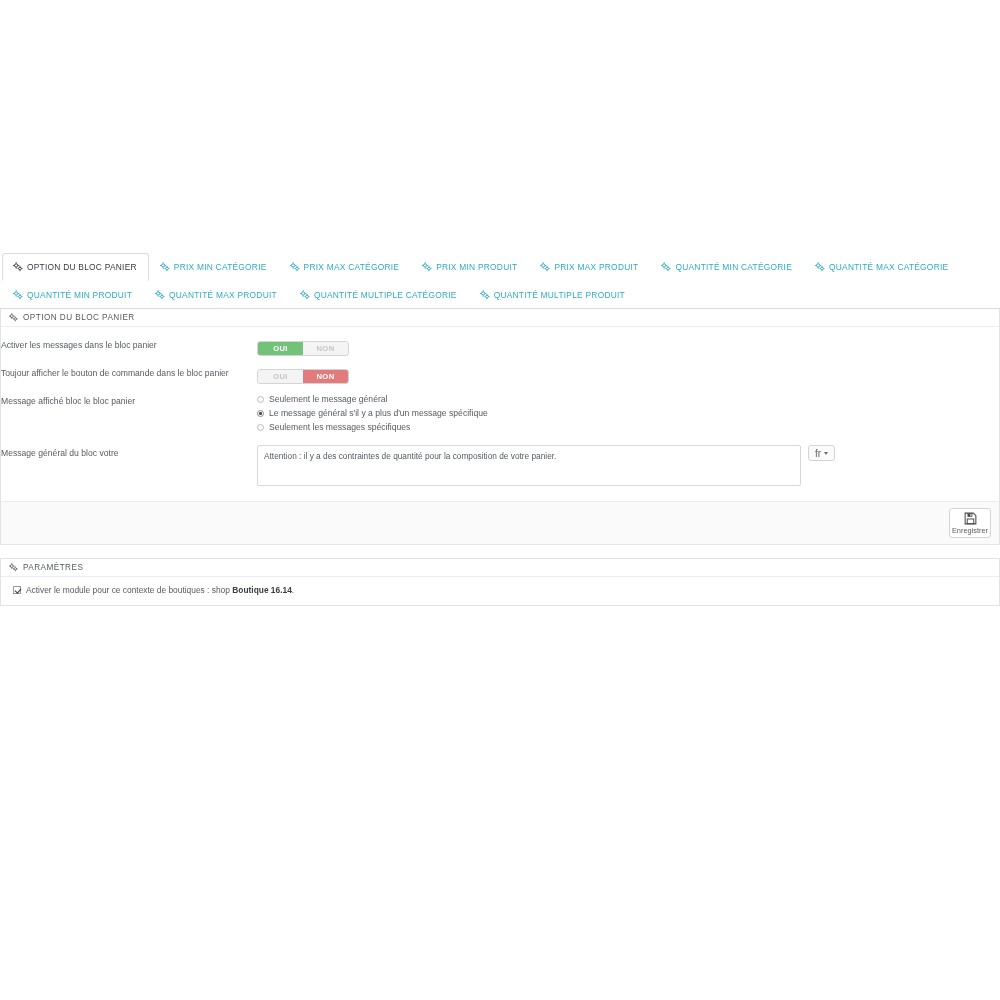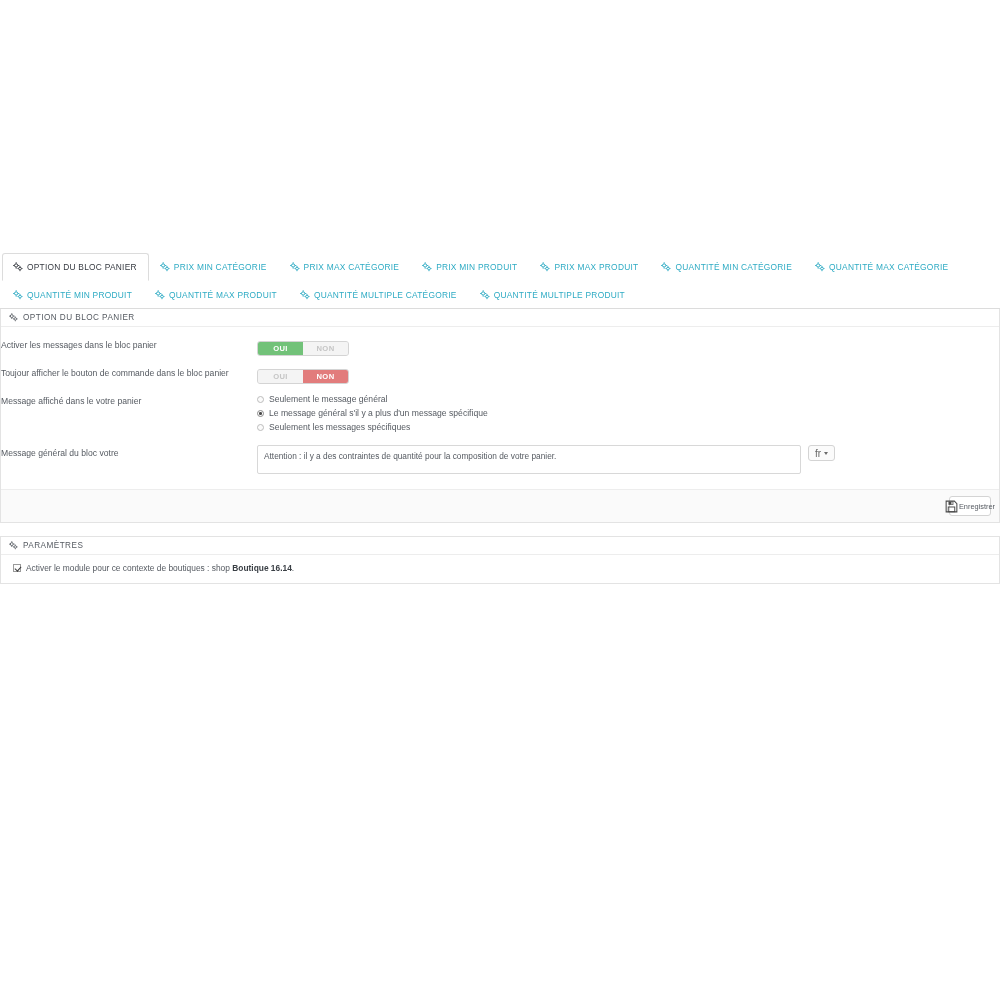--- a/index.html
+++ b/index.html
@@ -154,21 +154,21 @@
     width: 2.6px; height: 2.6px;
     border-radius: 50%;
     background: #4a4a4a;
   }
   .radio-label { font-size: 8.6px; color: #555a61; line-height: 11px; }
 
   
   .ta-row { display: flex; align-items: flex-start; gap: 7px; }
   .ta {
     width: 544px;
-    height: 29px;
+    height: 41px;
     border: 1px solid #d8d8d8;
     border-radius: 2px;
     background: #ffffff;
     padding: 4px 6px;
     font-size: 8.3px;
     font-family: "Liberation Sans", sans-serif;
     color: #555a61;
     line-height: 12px;
     resize: none;
     outline: none;
@@ -198,21 +198,21 @@
   
   .panel-foot {
     border-top: 1px solid #ededed;
     background: #fafafa;
     padding: 6px 8px;
     display: flex;
     justify-content: flex-end;
   }
   .save-btn {
     display: inline-flex;
-    flex-direction: row;
+    flex-direction: column;
     align-items: center;
     justify-content: center;
     gap: 1px;
     width: 42px;
     padding: 3px 0 2px 0;
     border: 1px solid #d4d4d4;
     border-radius: 3px;
     background: #ffffff;
     cursor: pointer;
   }
@@ -515,21 +515,21 @@
           <div class="form-label">Toujour afficher le bouton de commande dans le bloc panier</div>
           <div class="form-control">
             <div class="switch">
               <span class="sw">OUI</span>
               <span class="sw on-no">NON</span>
             </div>
           </div>
         </div>
 
         <div class="form-row">
-          <div class="form-label">Message affiché dans le votre panier</div>
+          <div class="form-label">Message affiché bloc le bloc panier</div>
           <div class="form-control">
             <div class="radio-list">
 
               <label class="radio-item">
                 <span class="radio-dot"></span>
                 <span class="radio-label">Seulement le message général</span>
               </label>
 
               <label class="radio-item checked">
                 <span class="radio-dot"></span>

